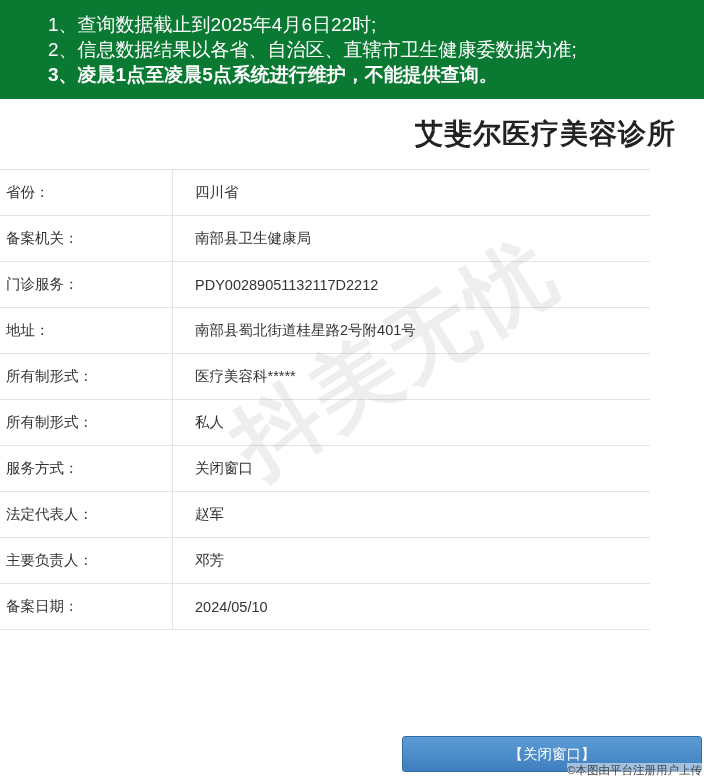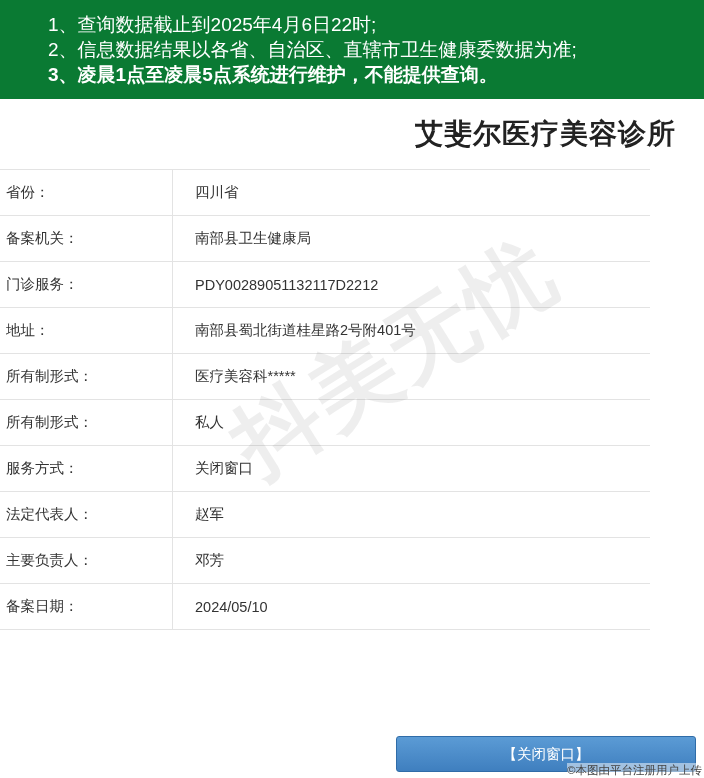--- a/index.html
+++ b/index.html
@@ -99,21 +99,21 @@
   
   .footer {
     position: absolute;
     left: 0;
     bottom: 0;
     width: 704px;
     height: 44px;
   }
   .close-btn {
     position: absolute;
-    right: 8px;
+    right: 2px;
     bottom: 6px;
     width: 300px;
     height: 36px;
     background: linear-gradient(#5b9bd5, #3f7fbf);
     border: 1px solid #2f6ca8;
     border-radius: 3px;
     color: #ffffff;
     font-size: 14.5px;
     line-height: 34px;
     text-align: center;

